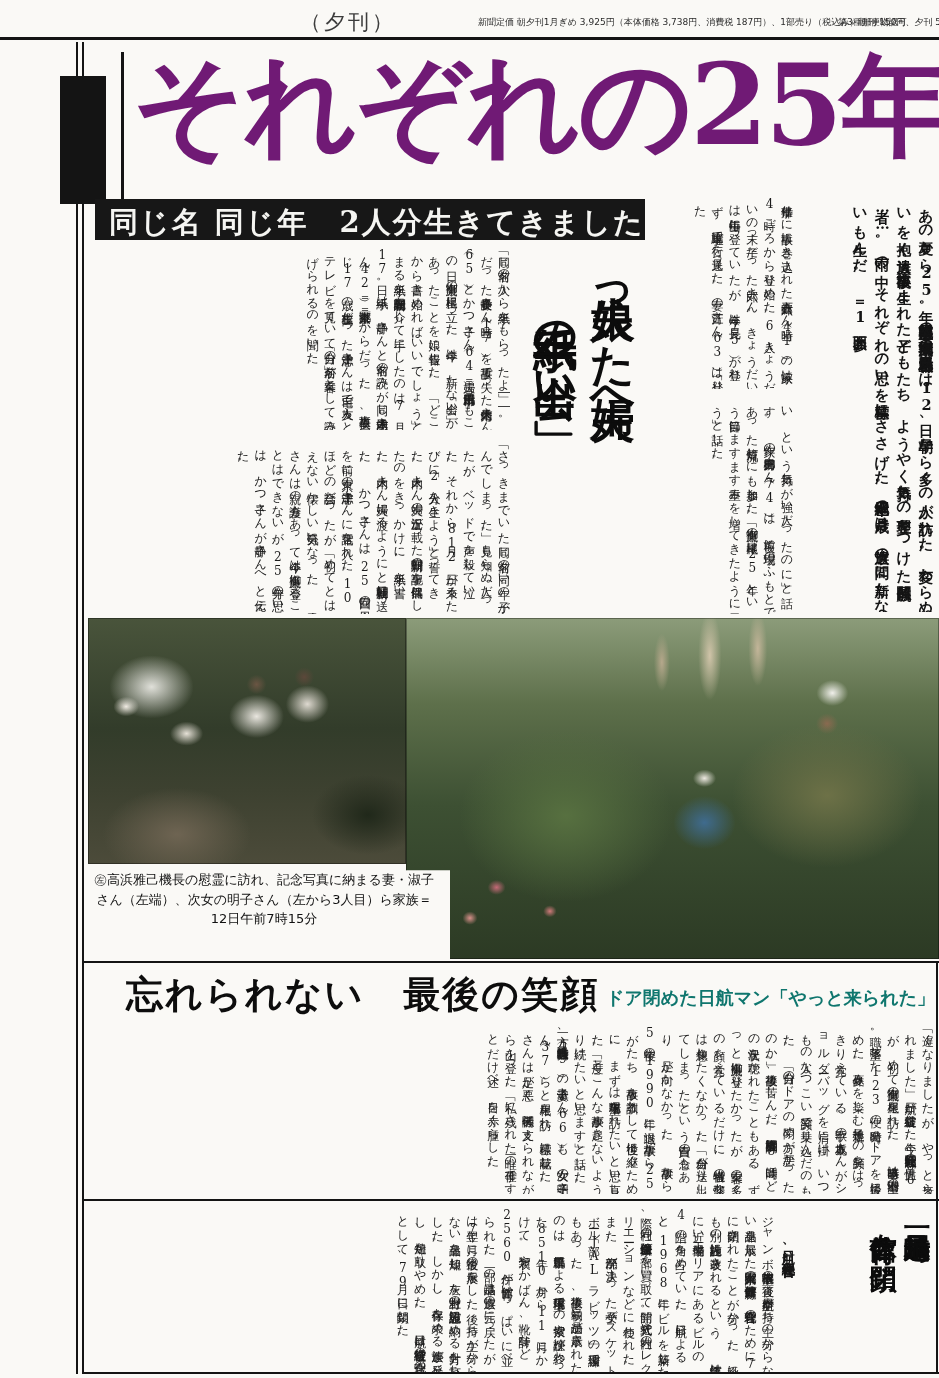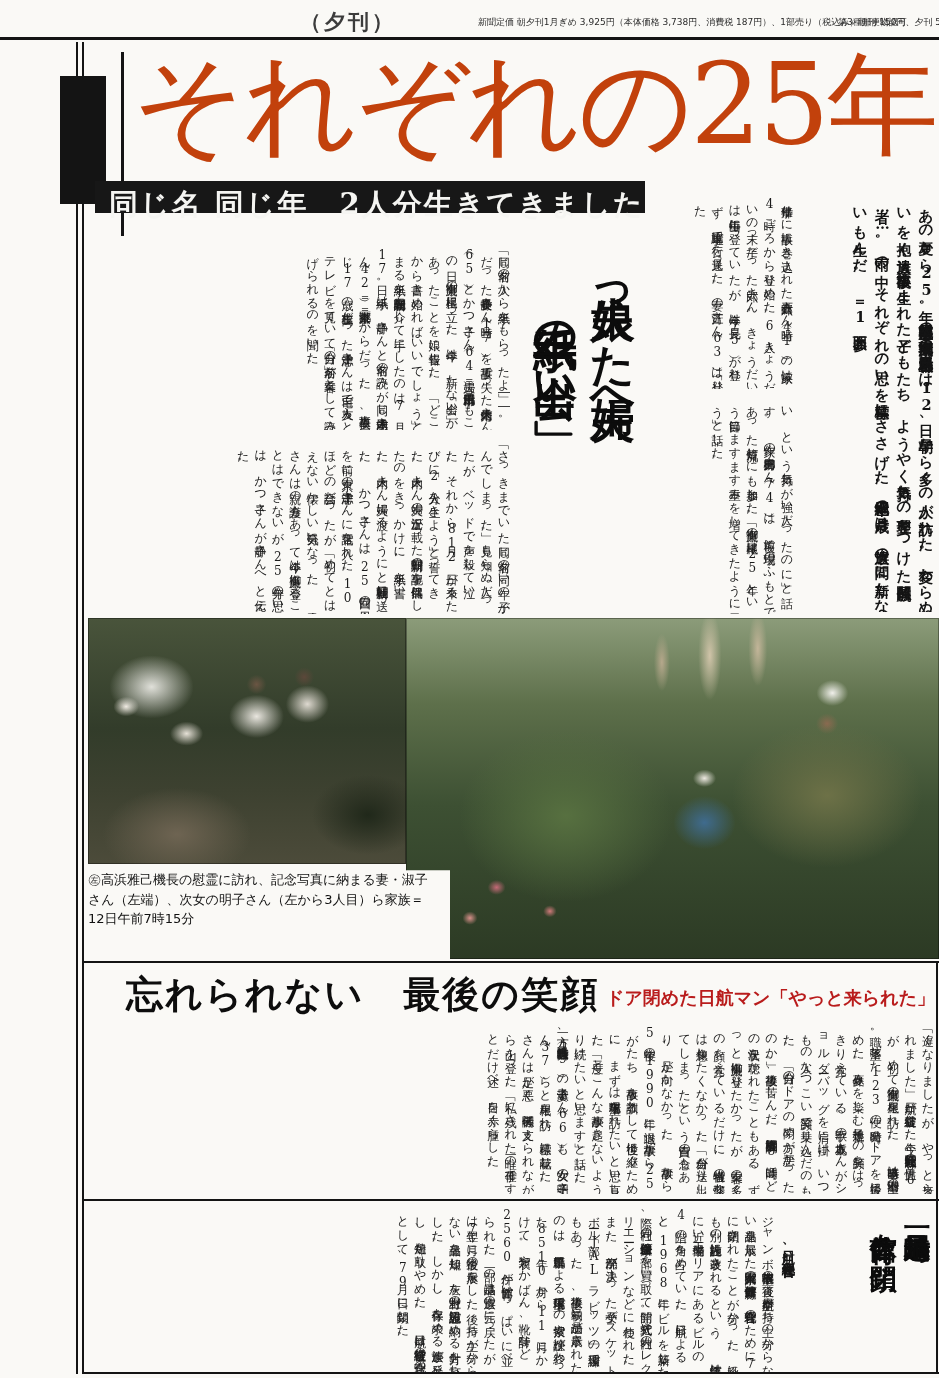--- a/index.html
+++ b/index.html
@@ -10,45 +10,45 @@
   }
   .abs{position:absolute;}
   .v{
     writing-mode:vertical-rl;text-orientation:upright;
     overflow:hidden;text-align:start;
   }
   .body-text{font-size:12px;line-height:1.45;color:#1c1c1c;}
   .rule{background:#141414;}
   
   .masthead-title{font-size:27px;font-weight:bold;color:#8b8b89;letter-spacing:44px;white-space:nowrap;}
-  .masthead-edition{font-size:21px;font-weight:bold;color:#3c3c3c;letter-spacing:3px;}
+  .masthead-edition{font-size:21px;font-weight:normal;color:#3c3c3c;letter-spacing:3px;}
   .smallprint{font-family:"DejaVu Sans","Liberation Sans",sans-serif;font-size:9px;color:#2a2a2a;white-space:nowrap;}
   
   .main-headline{
     font-size:112px;line-height:1.05;letter-spacing:-3px;text-align:right;
-    font-weight:400;color:#c2410c;white-space:nowrap;
+    font-weight:700;color:#701a75;white-space:nowrap;
   }
   .banner{
     background:#171717;color:#f5f5f2;font-size:29px;font-weight:bold;
     letter-spacing:2px;line-height:47px;padding-left:14px;white-space:nowrap;
   }
   .a2-headline{font-size:44px;font-weight:bold;line-height:1.3;color:#0c0c0c;}
   .a2-headline .l2{padding-top:30px;}
   .a2-headline span{display:block;}
   .lead-text{font-size:14.5px;line-height:1.52;font-weight:bold;color:#141414;}
   .a3-headline{font-size:37px;font-weight:600;letter-spacing:2px;color:#0d0d0d;white-space:nowrap;}
-  .a3-subheadline{font-family:Liberation Serif, serif;font-size:18px;font-weight:bold;color:#b91c1c;white-space:nowrap;}
+  .a3-subheadline{font-family:Liberation Serif, serif;font-size:18px;font-weight:bold;color:#0f766e;white-space:nowrap;}
   .a4-headline{font-size:27px;font-weight:bold;line-height:1.25;color:#0c0c0c;}
   .a4-headline span{display:block;}
   .a4-subhead{font-size:13px;font-weight:bold;color:#151515;}
   .caption{
     font-family:"DejaVu Sans","Liberation Sans",sans-serif;
     font-size:13px;line-height:1.5;color:#111;
   }
-  .caption p{margin:0;}
+  .caption p{margin:0;text-align:center;}
   
   .photo{box-shadow:inset 0 0 0 1px rgba(0,0,0,.35);}
   .photo-left{
     background:
       radial-gradient(60px 45px at 20% 28%, rgba(242,241,236,.9), rgba(242,241,236,0) 70%),
       radial-gradient(38px 30px at 53% 40%, #e9e6df, rgba(233,230,223,0) 72%),
       radial-gradient(30px 26px at 69% 35%, #ded9d0, rgba(222,217,208,0) 72%),
       radial-gradient(13px 13px at 53% 27%, #6b5543, rgba(107,85,67,0) 75%),
       radial-gradient(13px 13px at 68% 24%, #5c483a, rgba(92,72,58,0) 75%),
       radial-gradient(17px 13px at 12% 36%, #efeae1, rgba(239,234,225,0) 75%),
@@ -85,21 +85,21 @@
   <div class="abs smallprint" style="left:838px;top:16px;">第3種郵便物認可</div>
   <div class="abs rule" style="left:0;top:37px;width:939px;height:3px;"></div>
 
   <div class="abs rule" style="left:76px;top:42px;width:2px;height:1332px;"></div>
   <div class="abs rule" style="left:82px;top:42px;width:2px;height:1332px;"></div>
   <div class="abs rule" style="left:60px;top:76px;width:46px;height:128px;"></div>
   <div class="abs rule" style="left:121px;top:52px;width:3px;height:184px;"></div>
 
   <div class="abs main-headline" style="left:132px;top:46px;width:800px;">それぞれの25年</div>
 
-  <div class="abs banner" style="left:95px;top:181px;width:536px;height:32px;">同じ名 同じ年　2人分生きてきました</div>
+  <div class="abs banner" style="left:95px;top:199px;width:536px;height:41px;">同じ名 同じ年　2人分生きてきました</div>
 
   <div class="abs v lead-text" style="left:797px;top:198px;width:140px;height:414px;">あの夏から25年。日航機墜落事故の現場・御巣鷹の尾根（群馬県上野村）には12日、早朝から多くの人が訪れた。変わらぬ思いを抱く遺族、事故後に生まれた子どもたち、ようやく気持ちの整理をつけた日航関係者……。雨の中、それぞれの思いを墓標にささげた。四半世紀の歳月は、遺族の間に新たな出会いも生んだ。　＝1面参照</div>
 
   <div class="abs v body-text" style="left:645px;top:197px;width:150px;height:192px;">仕事帰りに事故に巻き込まれた石倉六郎さん（当時41）の家族は、午前4時ごろから登り始めた。6人きょうだいの末っ子だった六郎さん。きょうだいは毎年山に登っていたが、今年は長兄（75）が登れず、駐車場で一行を見送った。妻の芳江さん（63）は「登りた</div>
   <div class="abs v body-text" style="left:645px;top:398px;width:150px;height:216px;">い、という気持ちが強い人だったのに」と話す。　作家の柳田邦男さん（74）は、前夜に現場のふもとであった灯籠流しにも参加した。「御巣鷹の尾根は25年という節目にますます重みを増してきたように思う」と話した。</div>
 
   <div class="abs v a2-headline" style="left:516px;top:262px;width:126px;height:348px;">
     <span>娘失った夫婦へ</span>
     <span class="l2">手紙の「出会い」</span>
   </div>

